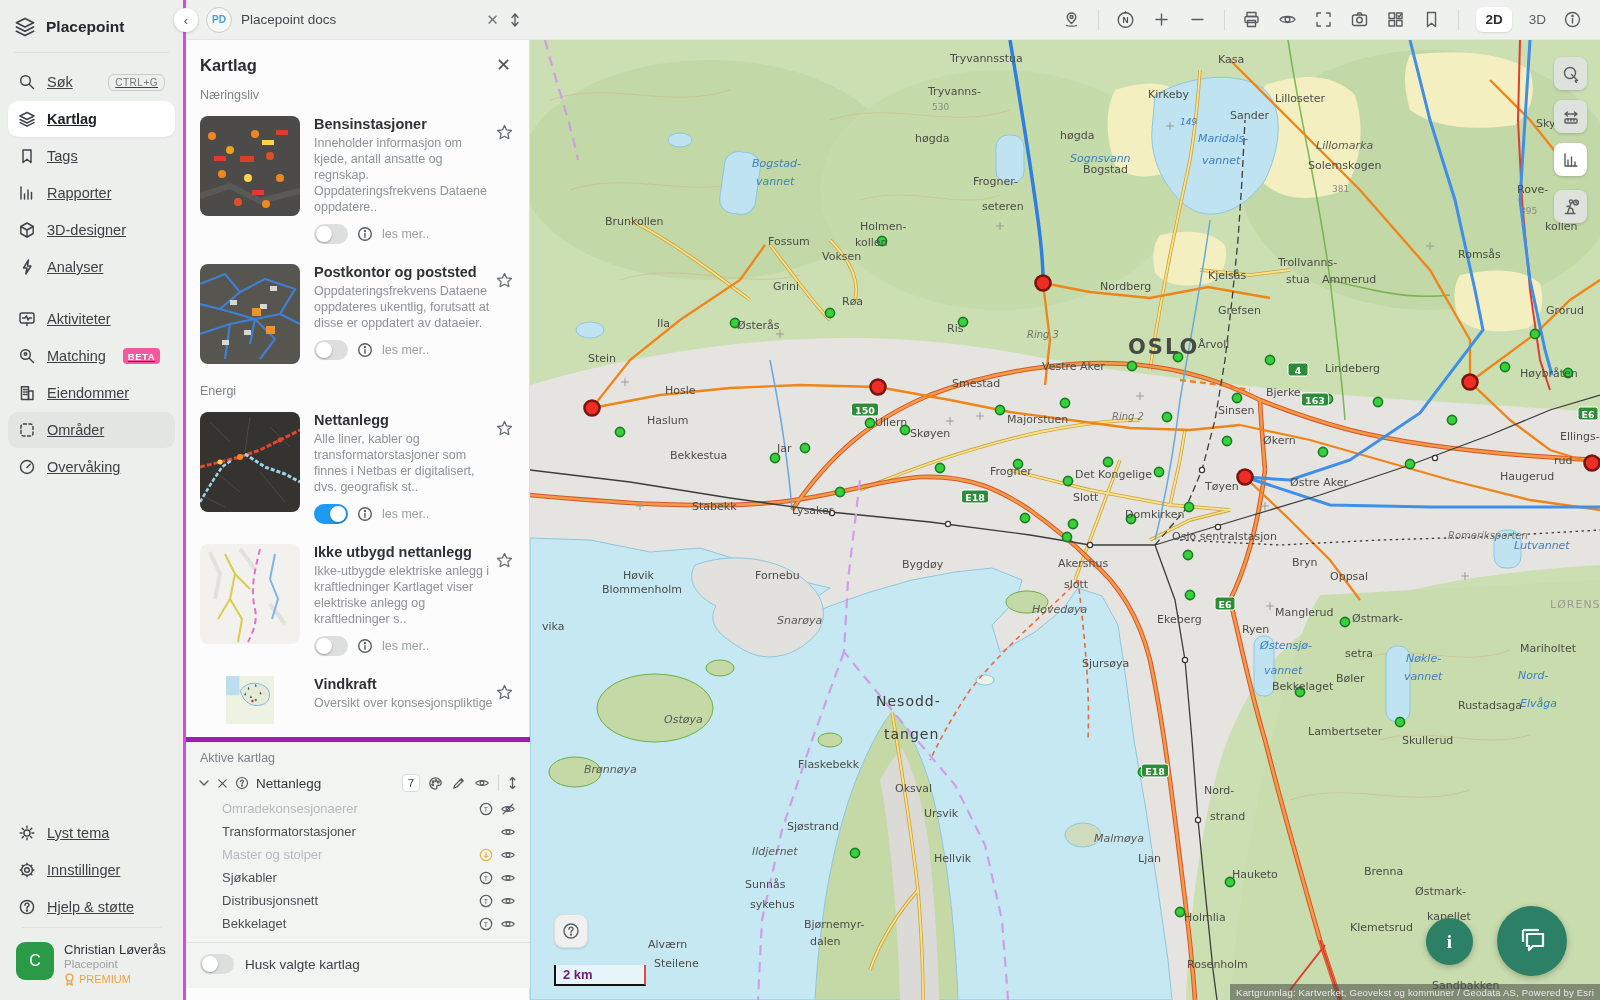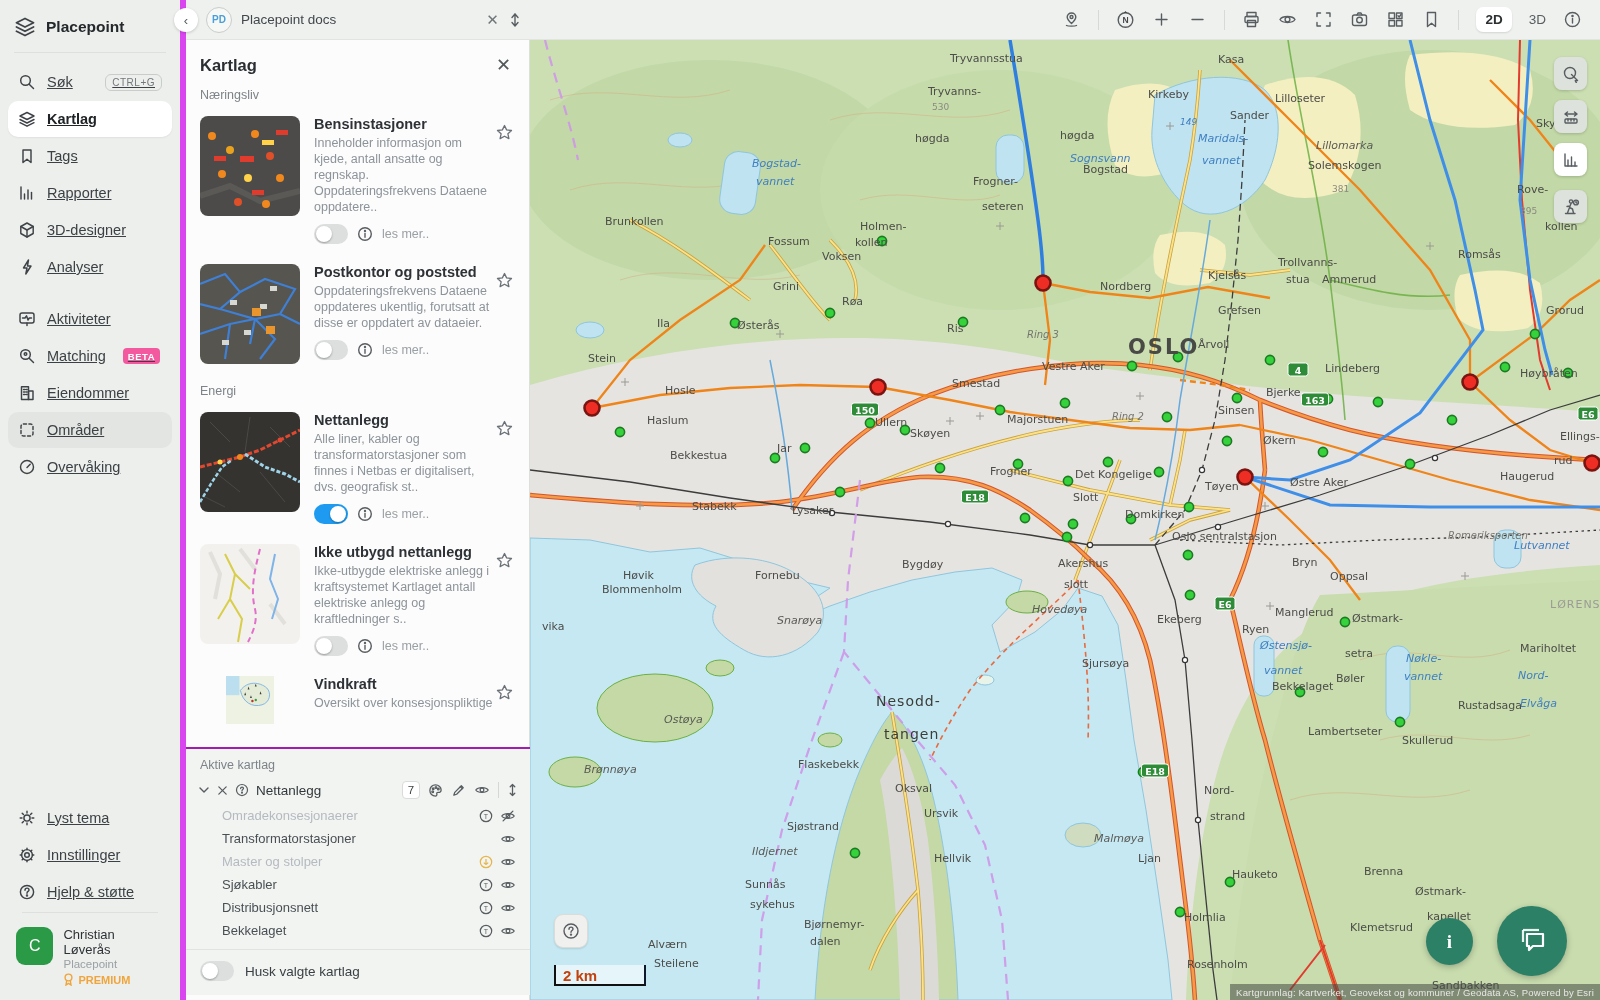--- a/index.html
+++ b/index.html
@@ -1,42 +1,42 @@
 <!DOCTYPE html>
 <html><head>
 <meta charset="utf-8">
 <style>
   * { margin:0; padding:0; box-sizing:border-box; }
   html,body { width:1600px; height:1000px; overflow:hidden;
     font-family:"Liberation Sans", sans-serif; background:#eef0ee; color:#33373b; }
 
   
   .sidebar { position:absolute; left:0; top:0; width:186px; height:1000px;
-    background:#edefec; border-right:6px solid #d946ef; display:flex; flex-direction:column; }
+    background:#edefec; border-right:3px solid #d946ef; display:flex; flex-direction:column; }
   .logo-row { display:flex; align-items:center; gap:10px; padding:16px 14px 12px 14px; }
   .logo-row .name { font-size:15.5px; font-weight:bold; color:#24282b; }
   .side-div { height:1px; background:#dde0dc; margin:2px 14px; }
   .nav { padding:8px 8px 0 8px; }
   .nav-item { display:flex; align-items:center; gap:11px; padding:9px 10px; margin:1px 0;
     border-radius:10px; font-size:14.5px; color:#3c4145; cursor:pointer;text-decoration:underline; }
   .nav-item .ic { width:18px; height:18px; flex:0 0 18px; }
   .nav-item.active { background:#ffffff; box-shadow:0 1px 2px rgba(0,0,0,.06); font-weight:bold; color:#202427; }
   .nav-item.subactive { background:#e2e5e2; }
   .kbd { margin-left:auto; font-size:10px; color:#72787c; border:1px solid #c9cdca;
     border-radius:6px; padding:2px 6px; letter-spacing:.5px; }
   .beta { margin-left:6px; font-size:9.5px; font-weight:bold; color:#fff; background:#f2599f;
     border-radius:4px; padding:2.5px 5px; letter-spacing:.5px; }
   .nav-gap { height:14px; }
   .side-bottom { margin-top:auto; padding:0 8px 10px 8px; }
   .user-row { display:flex; gap:10px; padding:12px 8px 4px 8px; align-items:flex-start; }
   .avatar { width:38px; height:38px; border-radius:9px; background:#2b9a47; color:#fff;
     font-size:16px; display:flex; align-items:center; justify-content:center; }
   .u-name { font-size:13px; color:#2e3236; }
   .u-org { font-size:11.5px; color:#9aa0a4; margin-top:1px; }
-  .u-plan { font-size:11px; font-weight:bold; color:#f0a53c; margin-top:3px; display:flex; align-items:flex-end; gap:4px; }
+  .u-plan { font-size:11px; font-weight:normal; color:#f0a53c; margin-top:3px; display:flex; align-items:flex-start; gap:4px; }
 
   
   .tabbar { position:absolute; left:186px; top:0; width:1414px; height:40px;
     background:#eff1ef; border-bottom:1px solid #e2e4e2; display:flex; align-items:center; }
   .collapse-btn { position:absolute; left:-12px; top:8px; width:24px; height:24px; border-radius:50%;
     background:#fff; box-shadow:0 1px 3px rgba(0,0,0,.18); display:flex; align-items:center;
     justify-content:center; font-size:13px; color:#565b5f; z-index:5; }
   .doc-tab { display:flex; align-items:center; gap:9px; padding-left:20px; }
   .pd-badge { width:26px; height:26px; border-radius:50%; border:1px solid #c9cdcb; color:#4a9fd8;
     font-size:10px; font-weight:bold; display:flex; align-items:center; justify-content:center; background:#f6f8f6;}
@@ -65,22 +65,22 @@
   .card .row { display:flex; align-items:center; gap:9px; margin-top:9px; }
   .card .star { position:absolute; right:16px; top:14px; }
   .lesmer { font-size:12.5px; color:#9aa0a5; }
   .tog { width:34px; height:20px; border-radius:10px; background:#dcdfde; position:relative; flex:0 0 34px; }
   .tog::after { content:""; position:absolute; width:16px; height:16px; border-radius:50%;
     background:#fff; top:2px; left:2px; box-shadow:0 1px 2px rgba(0,0,0,.3); }
   .tog.on { background:#1e9bf0; }
   .tog.on::after { left:16px; }
 
   
-  .active-sec { position:absolute; left:0; bottom:5px; width:344px; background:#f2f4f2;
-    border-top:2px solid #a21caf; padding-bottom:6px; }
+  .active-sec { position:absolute; left:0; bottom:12px; width:344px; background:#f2f4f2;
+    border-top:5px solid #a21caf; padding-bottom:6px; }
   .as-head { font-size:12.5px; color:#7d8388; padding:9px 14px 4px 14px; }
   .layer-row { display:flex; align-items:center; gap:7px; padding:5px 12px; font-size:13.5px; color:#33383c; }
   .layer-row .nm { font-weight:normal; }
   .layer-row .right { margin-left:auto; display:flex; align-items:center; gap:8px; }
   .count7 { background:#fff; border:1px solid #d9dcda; border-radius:4px; min-width:18px; height:18px;
     font-size:11.5px; color:#3a3e42; display:flex; align-items:center; justify-content:center; padding:0 3px; }
   .vsep { width:1px; height:16px; background:#d4d7d4; }
   .subrow { display:flex; align-items:flex-start; padding:3.5px 14px 3.5px 36px; font-size:13px; color:#4a4f54; }
   .subrow.dim { color:#b5bac0; }
   .subrow .ics { margin-left:auto; display:flex; align-items:center; gap:7px; }
@@ -100,22 +100,22 @@
   svg.art text.lg { font-size:14px; fill:#3c3c38; letter-spacing:1px; }
   svg.art text.caps { fill:#9b9b94; letter-spacing:1px; }
   .map-btn { position:absolute; width:33px; height:33px; border-radius:8px;
     background:rgba(223,226,224,.93); box-shadow:0 1px 3px rgba(0,0,0,.18);
     display:flex; align-items:center; justify-content:center; }
   .map-btn.white { background:#ffffff; }
   .q-btn { position:absolute; left:24px; bottom:52px; width:34px; height:34px; border-radius:9px;
     background:#f0f1ef; border:1px solid #dadcda; box-shadow:0 1px 2px rgba(0,0,0,.12);
     display:flex; align-items:center; justify-content:center; }
   .scalebar { position:absolute; left:24px; bottom:14px; width:92px; height:21px;
-    background:rgba(255,255,255,.55); border-left:2px solid #111; border-right:2px solid #0f172a;
-    border-bottom:2px solid #111; font-size:15px; font-weight:bold; color:#c2410c; padding:2px 0 0 7px; }
+    background:rgba(255,255,255,.55); border-left:2px solid #111; border-right:2px solid #ef4444;
+    border-bottom:2px solid #111; font-size:13px; font-weight:bold; color:#701a75; padding:2px 0 0 7px; }
   .attrib { position:absolute; right:0; bottom:0; background:rgba(70,72,70,.55); color:#e8e8e6;
     font-size:9.5px; padding:2.5px 6px; letter-spacing:.2px; }
   .fab { position:absolute; border-radius:50%; background:#2c8066; display:flex;
     align-items:center; justify-content:center; box-shadow:0 2px 6px rgba(0,0,0,.25); }
   .fab.info-fab { right:127px; bottom:35px; width:47px; height:47px; color:#fff;
     font-size:19px; font-weight:bold; font-family:"Liberation Serif", serif; }
   .fab.chat-fab { right:33px; bottom:24px; width:70px; height:70px; }
 
   .ig { stroke:#3f4347; stroke-width:1.45; fill:none; stroke-linecap:round; stroke-linejoin:round; }
   .ig2 { stroke:#585d61; stroke-width:1.4; fill:none; stroke-linecap:round; stroke-linejoin:round; }
@@ -451,21 +451,21 @@
       <rect width="100" height="100" fill="#f2f1ee"></rect>
       <g stroke="#e2e0da" stroke-width="4" fill="none">
           <path d="M10 8 L20 30 L15 55 M40 5 L55 25 M70 60 L85 80"></path>
         </g>
       <path d="M60 5 C55 25 50 45 55 65 C58 78 52 90 48 98" stroke="#e070c8" stroke-width="2" fill="none" stroke-dasharray="6 4"></path>
       <path d="M25 10 L35 30 L30 55 L42 75 L38 98 M30 55 L18 75 M35 30 L50 45" stroke="#d8ce4a" stroke-width="2" fill="none"></path>
       <path d="M75 10 L70 35 L78 55 L72 75" stroke="#7fb4e8" stroke-width="2" fill="none"></path>
     </svg>
     <div class="body">
       <div class="title">Ikke utbygd nettanlegg</div>
-      <div class="desc">Ikke-utbygde elektriske anlegg i kraftsystemet Kartlaget antall elektriske anlegg og kraftledninger s..</div>
+      <div class="desc">Ikke-utbygde elektriske anlegg i kraftledninger Kartlaget viser elektriske anlegg og kraftledninger s..</div>
       <div class="row">
         <span class="tog"></span>
         <svg width="16" height="16" viewBox="0 0 16 16" class="ig2">
             <circle cx="8" cy="8" r="6.3"></circle>
             <path d="M8 7.5 V11.2"></path>
             <circle cx="8" cy="5" r=".5"></circle>
           </svg>
         <span class="lesmer">les mer..</span>
       </div>
     </div>

